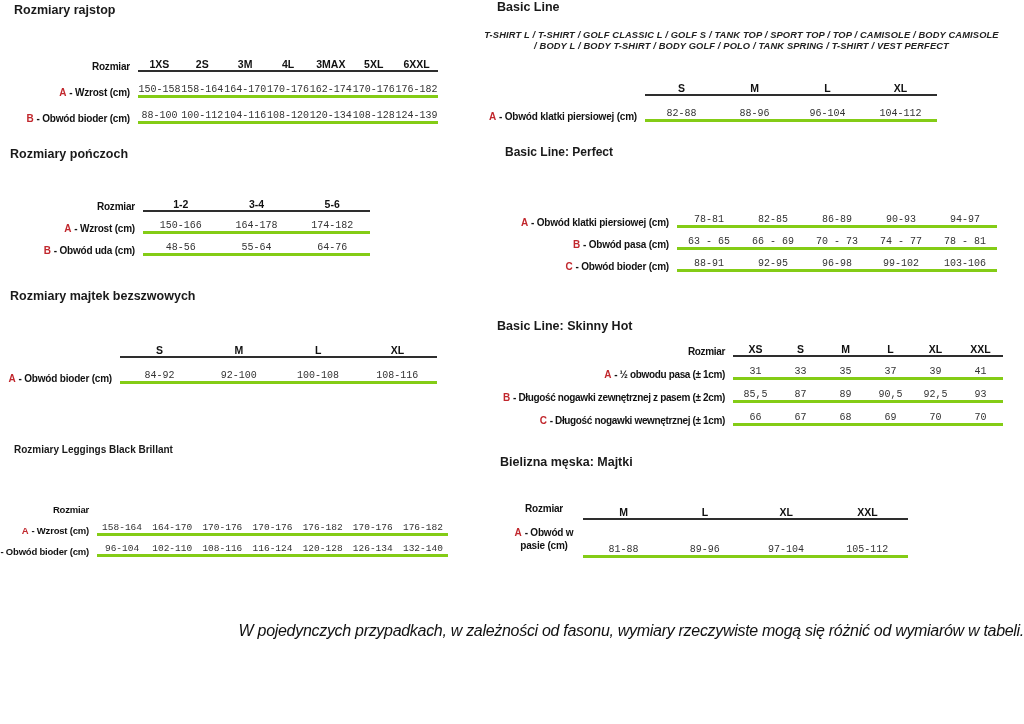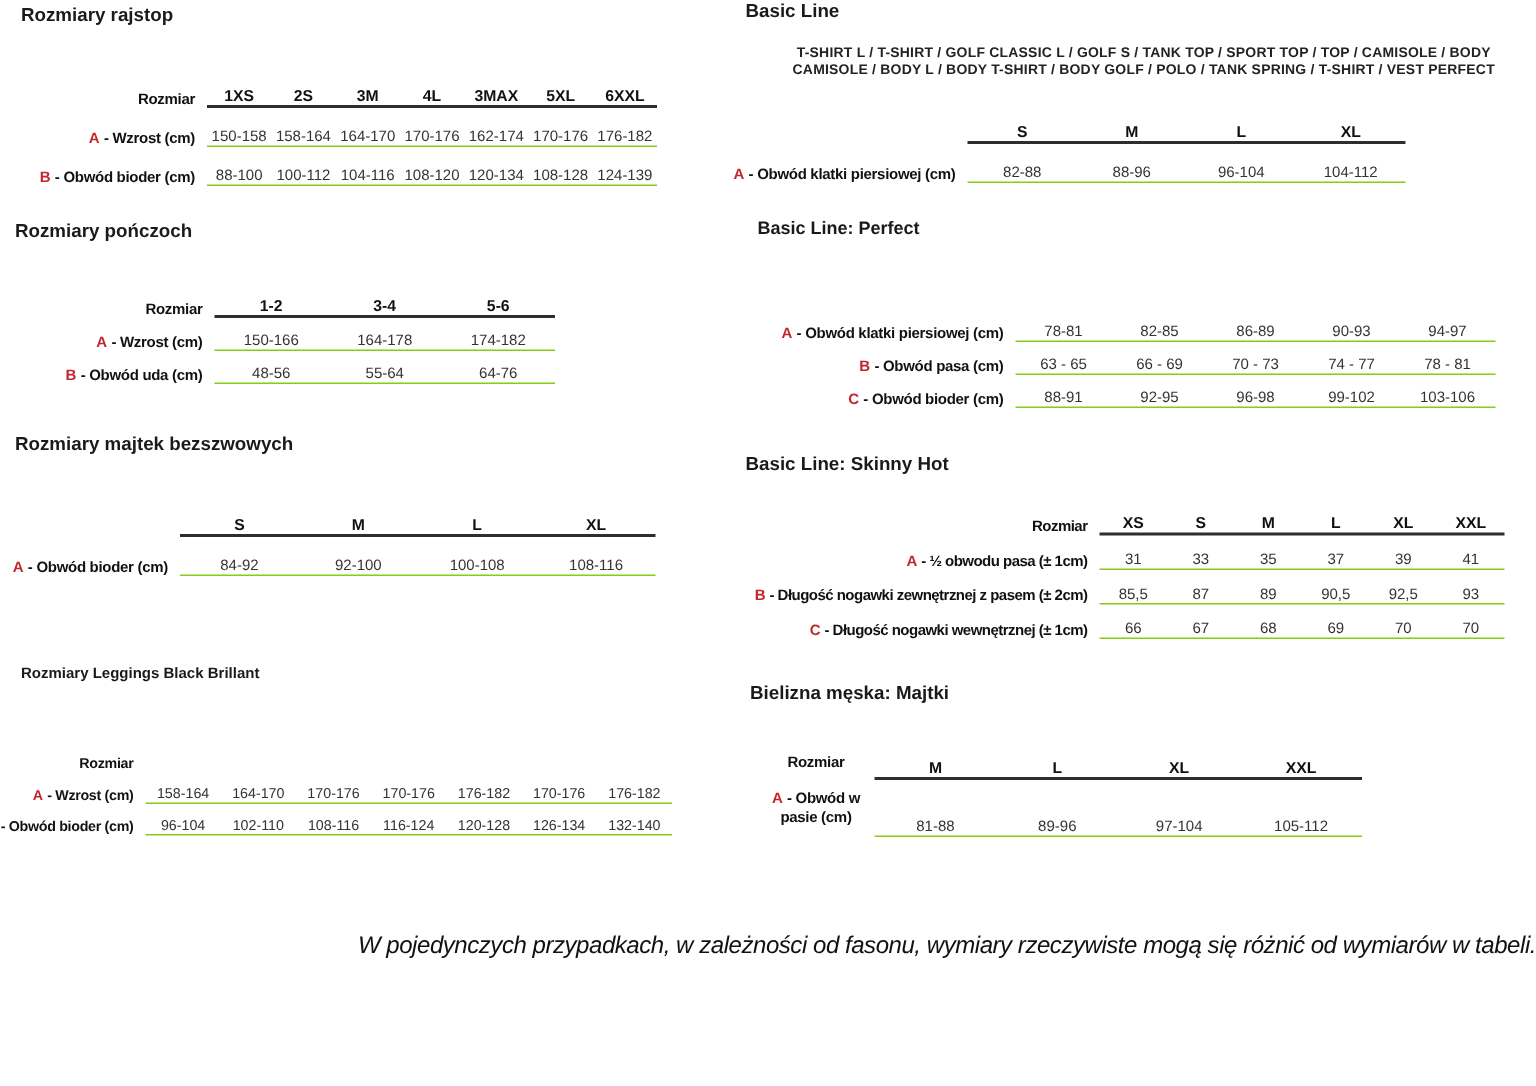--- a/index.html
+++ b/index.html
@@ -17,21 +17,21 @@
   .t-row.t-head{height:var(--hh,26px);}
   .t-label{
     width:var(--lw);flex:none;display:flex;justify-content:flex-end;align-items:center;
     padding-right:8px;box-sizing:border-box;font-weight:700;font-size:10px;
     letter-spacing:-0.2px;color:#111;white-space:nowrap;
   }
   .t-data{
     width:var(--dw);flex:none;display:flex;align-items:center;box-sizing:border-box;
   }
   .t-head .t-data{border-bottom:2px solid #2e2e2e;}
-  .t-body .t-data{border-bottom:1px solid #84cc16;}
+  .t-body .t-data{border-bottom:3px solid #84cc16;font-family:Liberation Mono, monospace;}
   .t-cell{flex:1;text-align:center;}
   .t-head .t-cell{font-weight:700;font-size:10.5px;color:#111;}
   .t-body .t-cell{font-size:10px;color:#333;}
   .ltr{color:#c1272d;}
   .rest{margin-left:3px;}
 
   #tbl-rajstop  {left:2px;  top:46px;  --lw:136px; --dw:300px;}
   #tbl-ponczoch {left:2px;  top:186px; --lw:141px; --dw:227px; --rh:22px;}
   #tbl-majtek   {left:2px;  top:332px; --lw:118px; --dw:317px;}
   #tbl-leggings {left:2px;  top:495px; --lw:95px;  --dw:351px; --hh:20px; --rh:21px;}
@@ -48,23 +48,23 @@
     line-height:13px;align-self:center;
   }
   #tbl-majtki .t-head .t-label{display:flex;white-space:nowrap;justify-content:center;}
 
   #h-rajstop  {left:14px;  top:3px;}
   #h-ponczoch {left:10px;  top:147px;}
   #h-majtek   {left:10px;  top:289px;}
   #h-leggings {left:14px;  top:444px; font-size:10px;}
   #h-basic    {left:497px; top:0px;}
   #h-perfect  {left:505px; top:145px; font-size:12px;}
-  #h-skinny   {left:497px; top:302px;}
+  #h-skinny   {left:497px; top:319px;}
   #h-bielizna {left:500px; top:455px;}
-  #desc-basic {left:505px; top:30px; width:515px;}
+  #desc-basic {left:484px; top:30px; width:515px;font-style:italic;}
 
   #note{
     position:absolute;left:0;top:622px;width:1024px;text-align:right;
     font-style:italic;font-size:16px;letter-spacing:-0.3px;color:#111;
   }
 </style>
 </head>
 <body>
 
 <div id="canvas">

